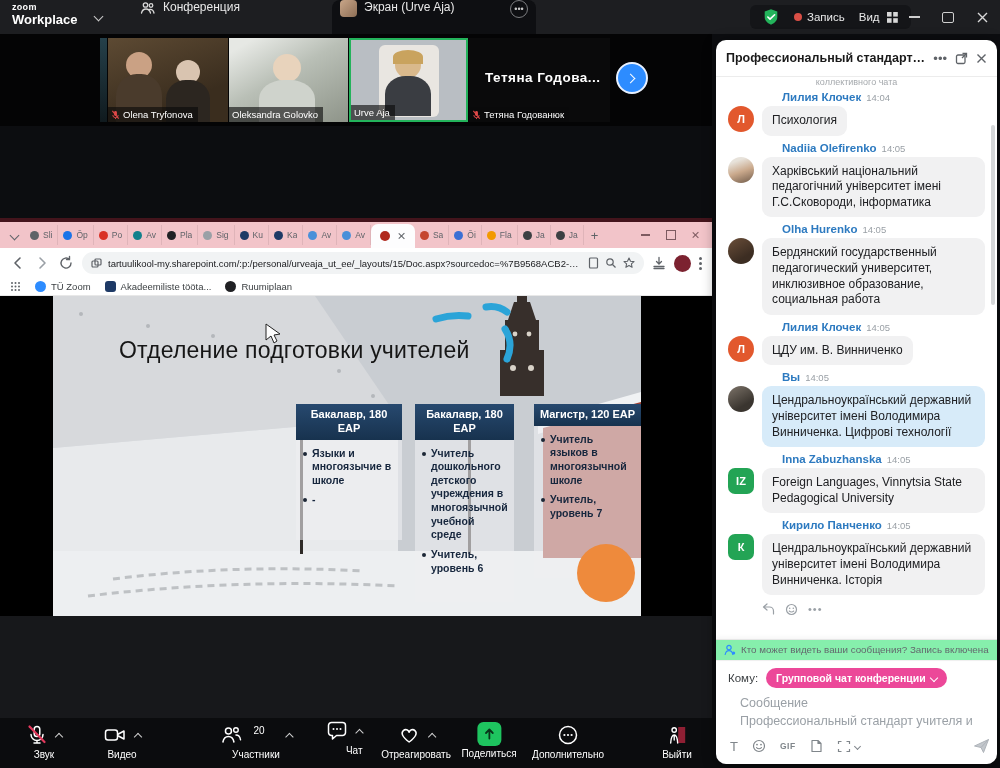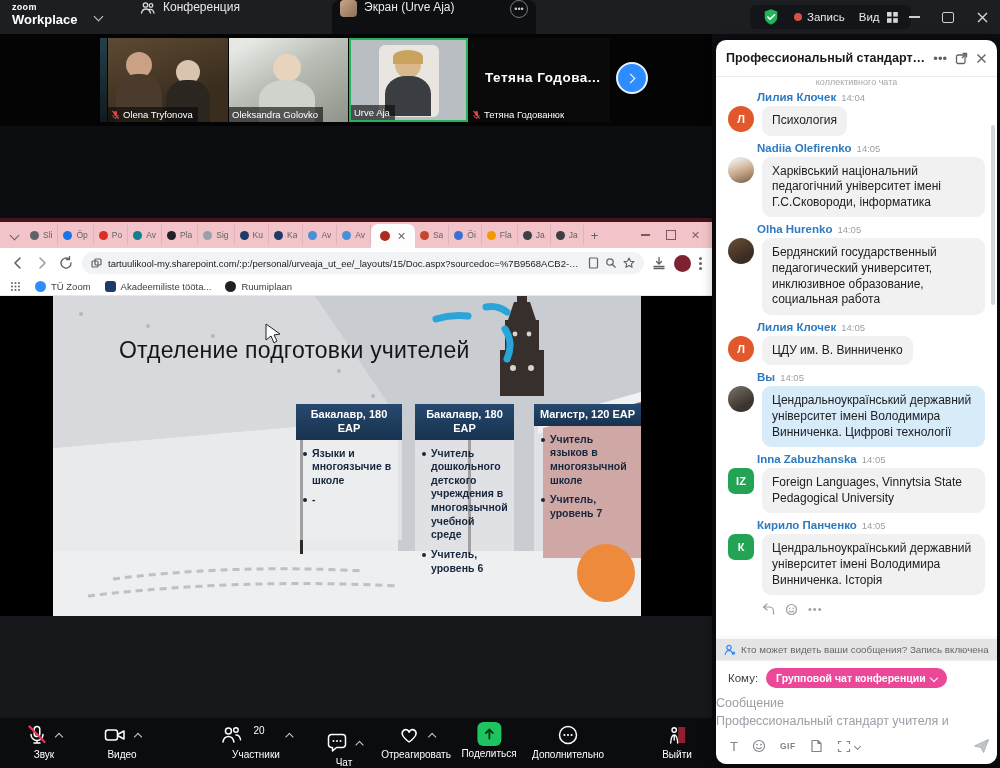--- a/index.html
+++ b/index.html
@@ -94,38 +94,38 @@
 
   
   #chat{left:716px;top:40px;width:281px;height:724px;background:#fff;border-radius:10px;box-shadow:0 2px 14px rgba(0,0,0,.45);display:flex;flex-direction:column;overflow:hidden;}
   #chat-header{height:36px;flex:none;display:flex;align-items:center;padding:0 10px;border-bottom:1px solid #ececec;gap:8px;}
   #chat-title{font-size:12.5px;font-weight:700;color:#1a1a1a;white-space:nowrap;overflow:hidden;text-overflow:ellipsis;flex:1;}
   .hdr-ic{color:#5f6368;font-size:13px;flex:none;}
   #chat-msgs{flex:1;overflow:hidden;position:relative;padding:4px 12px 0 12px;}
   #scroll-hint{text-align:center;color:#a5a9ad;font-size:9px;margin-top:-4px;margin-bottom:4px;white-space:nowrap;overflow:hidden;}
   #chat-scrollthumb{position:absolute;right:2px;top:48px;width:4px;height:180px;border-radius:2px;background:#d4d6d8;}
   .msg{margin-bottom:6px;}
-  .msg-head{margin-left:29px;margin-bottom:3px;display:flex;align-items:baseline;gap:5px;text-align:right;}
+  .msg-head{margin-left:54px;margin-bottom:3px;display:flex;align-items:baseline;gap:5px;text-align:right;}
   .msg-author{color:#2d7ac0;font-size:11.5px;font-weight:600;}
   .msg-time{color:#9aa0a6;font-size:9.5px;}
   .msg-row{display:flex;gap:8px;align-items:flex-start;}
   .avatar{width:26px;height:26px;border-radius:50%;flex:none;display:flex;align-items:center;justify-content:center;color:#fff;font-size:11px;font-weight:700;}
   .av-photo1{background:linear-gradient(160deg,#e7e2da 20%,#caa98c 55%,#6f5a49);}
   .av-photo2{background:linear-gradient(150deg,#6b4f3a,#3c2d22 70%);}
   .av-photo3{background:linear-gradient(150deg,#7d746a,#3a352f 70%);}
   .bubble{background:#f1f1f2;border-radius:9px;padding:7px 10px;font-size:12px;line-height:1.3;color:#202124;max-width:212px;}
   .bubble.own{background:#d7ebf9;}
   .msg-actions{display:flex;gap:10px;margin-left:34px;color:#9aa0a6;align-items:center;height:16px;}
   #chat-footer{flex:none;}
-  #privacy-bar{border-top:1px solid #e6e6e6;border-bottom:1px solid #f0f0f0;background:#e5e5e5;display:flex;align-items:center;gap:5px;padding:4px 8px;font-size:9.8px;color:#63686d;white-space:nowrap;overflow:hidden;box-shadow:0 -2px 4px rgba(0,0,0,.04);}
+  #privacy-bar{border-top:1px solid #e6e6e6;border-bottom:1px solid #f0f0f0;background:#86efac;display:flex;align-items:center;gap:5px;padding:4px 8px;font-size:9.8px;color:#63686d;white-space:nowrap;overflow:hidden;box-shadow:0 -2px 4px rgba(0,0,0,.04);}
   #to-row{display:flex;align-items:center;gap:8px;padding:7px 12px 2px 12px;}
   #to-label{font-size:11.5px;color:#3c4043;}
   #recipient-pill{background:#ec4899;color:#fff;font-size:10.5px;font-weight:700;border-radius:12px;padding:4px 10px;display:flex;align-items:center;gap:5px;}
   #recipient-pill .chev{border-color:#fff;width:5px;height:5px;}
-  #compose{padding:4px 14px 0 0;color:#9aa0a6;font-size:12.5px;line-height:1.45;}
+  #compose{padding:4px 14px 0 24px;color:#9aa0a6;font-size:12.5px;line-height:1.45;}
   #compose-toolbar{display:flex;align-items:center;gap:14px;padding:8px 7px 10px 14px;color:#80868b;}
   .fmt-T{font-size:13px;color:#80868b;}
   .fmt-T:before{content:"T";}
   .gif-lbl{font-size:8.5px;font-weight:700;letter-spacing:.5px;}
   #send-btn{margin-left:auto;}
 </style>
 </head>
 <body>
 
 <div id="topbar" class="abs">
@@ -501,21 +501,21 @@
         <path d="M3.5 18 q1 -5.5 5.5 -5.5 q4.5 0 5.5 5.5" fill="none" stroke="#fff" stroke-width="1.5" stroke-linecap="round"></path>
         <circle cx="16.5" cy="6" r="2.3" fill="none" stroke="#fff" stroke-width="1.4"></circle>
         <path d="M16.5 11 q3.8 0 4.6 4.8" fill="none" stroke="#fff" stroke-width="1.4" stroke-linecap="round"></path>
       </svg>
       <span class="badge19">20</span>
       <span class="tb-chev" style="margin-left:14px;"></span>
     </div>
     <div class="tb-label">Участники</div>
   </div>
 
-  <div class="tb-item" style="left:344px;top:12px;">
+  <div class="tb-item" style="left:344px;top:0;align-items:flex-end;">
     <div class="tb-icons">
       <svg width="23" height="22" viewBox="0 0 23 22">
         <path d="M3 5.5 a3 3 0 0 1 3-3 h11 a3 3 0 0 1 3 3 v7 a3 3 0 0 1 -3 3 h-6 l-4 3.5 v-3.5 h-1 a3 3 0 0 1 -3-3 Z" fill="none" stroke="#fff" stroke-width="1.5" stroke-linejoin="round"></path>
         <g fill="#fff">
             <circle cx="8" cy="9" r="1"></circle>
             <circle cx="11.5" cy="9" r="1"></circle>
             <circle cx="15" cy="9" r="1"></circle>
           </g>
       </svg>
       <span class="tb-chev"></span>

